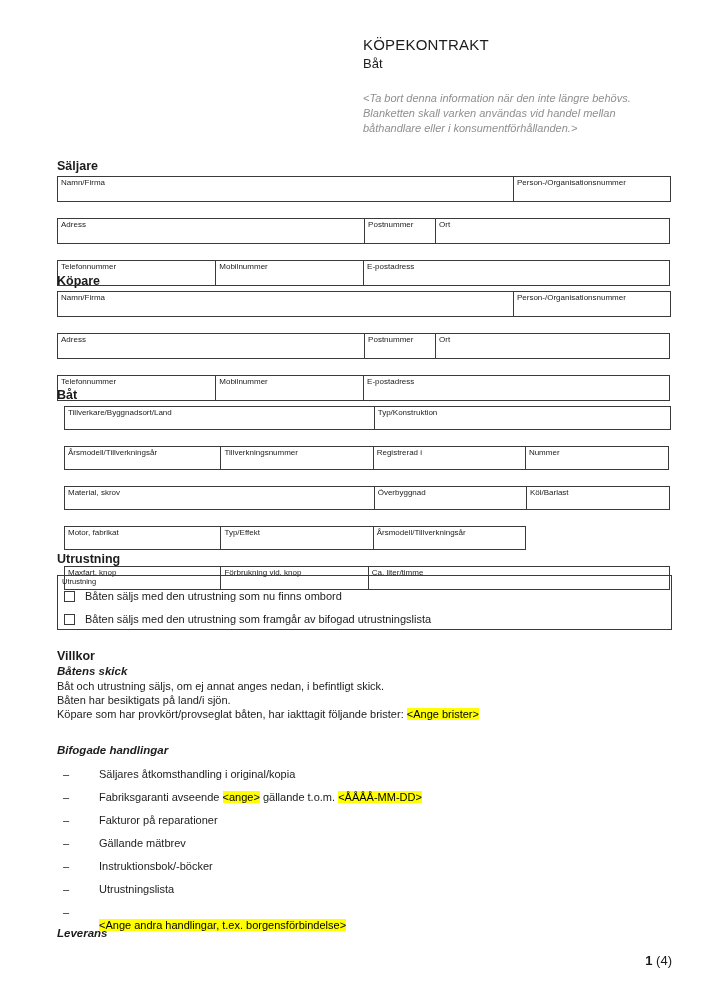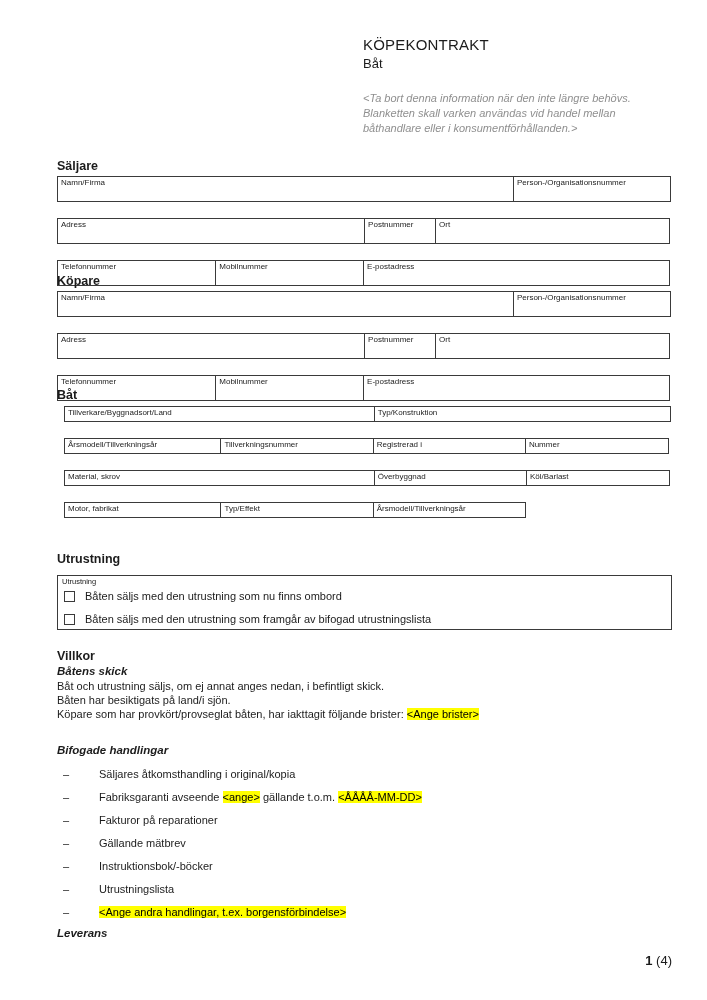--- a/index.html
+++ b/index.html
@@ -20,21 +20,21 @@
   }
 
   
   .sec-head { left:57px; font-size:12.5px; font-weight:bold; }
   .sub-head { left:57px; font-size:11.5px; font-weight:bold; font-style:italic; }
 
   
   .ftable { left:57px; width:615px; }
   .trow { display:flex; margin-bottom:16px; }
   .trow.h26 { height:26px; }
-  .trow.h24 { height:16px;padding-left:7px; }
+  .trow.h24 { height:24px;padding-left:7px; }
   .cell {
     box-sizing:border-box; border:1px solid #3a3a3a; background:#fff;
     padding:1px 3px; font-size:8px; overflow:hidden; white-space:nowrap;
   }
   .cell + .cell { margin-left:-1px; }
 
   
   .ubox {
     left:57px; top:575px; width:615px; height:55px;
     box-sizing:border-box; border:1px solid #3a3a3a;
@@ -42,21 +42,21 @@
   .ubox-label { position:absolute; left:4px; top:1px; font-size:7.5px; }
   .opt-row { position:absolute; left:6px; display:flex; align-items:center; }
   .checkbox {
     width:11px; height:11px; box-sizing:border-box;
     border:1px solid #3a3a3a; background:#fff; flex:0 0 auto;
   }
   .opt-label { margin-left:10px; font-size:11px; }
 
   
   .bodyblock { left:57px; width:618px; font-size:11px; line-height:14px; }
-  .hl { background:#ffff00; color:#000; }
+  .hl { background:#ffff00; color:#000;margin-top:13px; }
 
   
   .dashlist { left:57px; width:618px; font-size:11px; }
   .ditem { display:flex; height:23px; align-items:flex-start; }
   .dash { flex:0 0 42px; padding-left:6px; box-sizing:border-box; }
 
   .footer { right:35px; top:953px; font-size:13px; }
   .footer b { font-weight:bold; }
 </style>
 </head>
@@ -121,20 +121,25 @@
     <div class="trow h24">
       <div class="cell" style="width:51.1%"><span>Material, skrov</span></div>
       <div class="cell" style="width:25.2%"><span>Överbyggnad</span></div>
       <div class="cell" style="width:23.7%"><span>Köl/Barlast</span></div>
     </div>
     <div class="trow h24">
       <div class="cell" style="width:25.9%"><span>Motor, fabrikat</span></div>
       <div class="cell" style="width:25.2%"><span>Typ/Effekt</span></div>
       <div class="cell" style="width:25.2%"><span>Årsmodell/Tillverkningsår</span></div>
     </div>
+    <div class="trow h24">
+      <div class="cell" style="width:25.9%"><span>Maxfart, knop</span></div>
+      <div class="cell" style="width:24.4%"><span>Förbrukning vid, knop</span></div>
+      <div class="cell" style="width:49.7%"><span>Ca. liter/timme</span></div>
+    </div>
   </div>
 
   <div class="abs sec-head" style="top:552px">Utrustning</div>
   <div class="abs ubox">
     <div class="ubox-label">Utrustning</div>
     <div class="opt-row" style="top:14px">
       <div class="checkbox"></div>
       <span class="opt-label">Båten säljs med den utrustning som nu finns ombord</span>
     </div>
     <div class="opt-row" style="top:37px">

